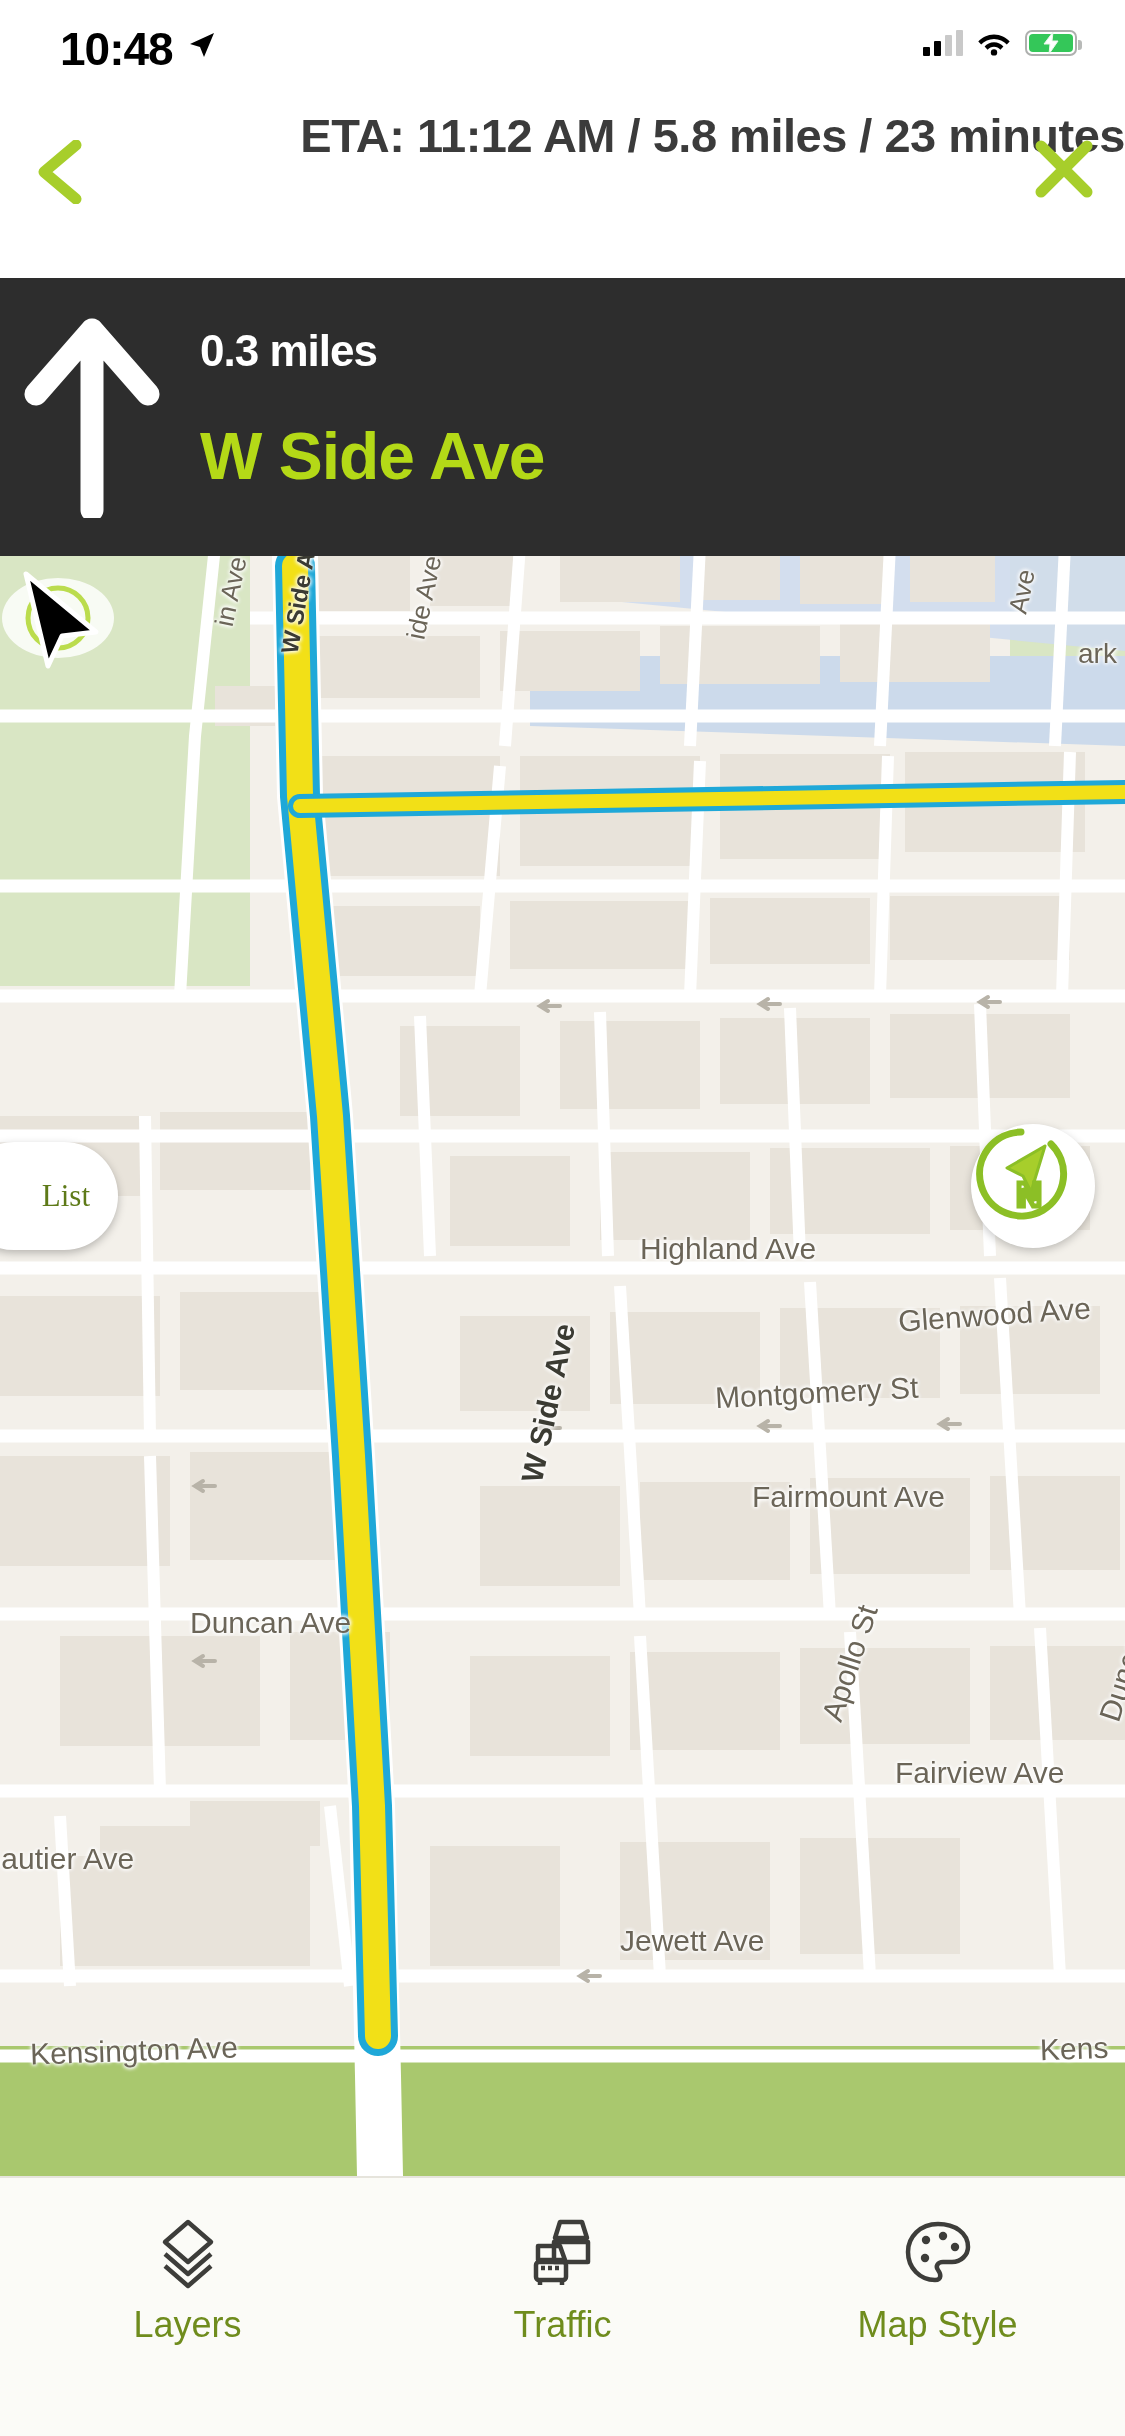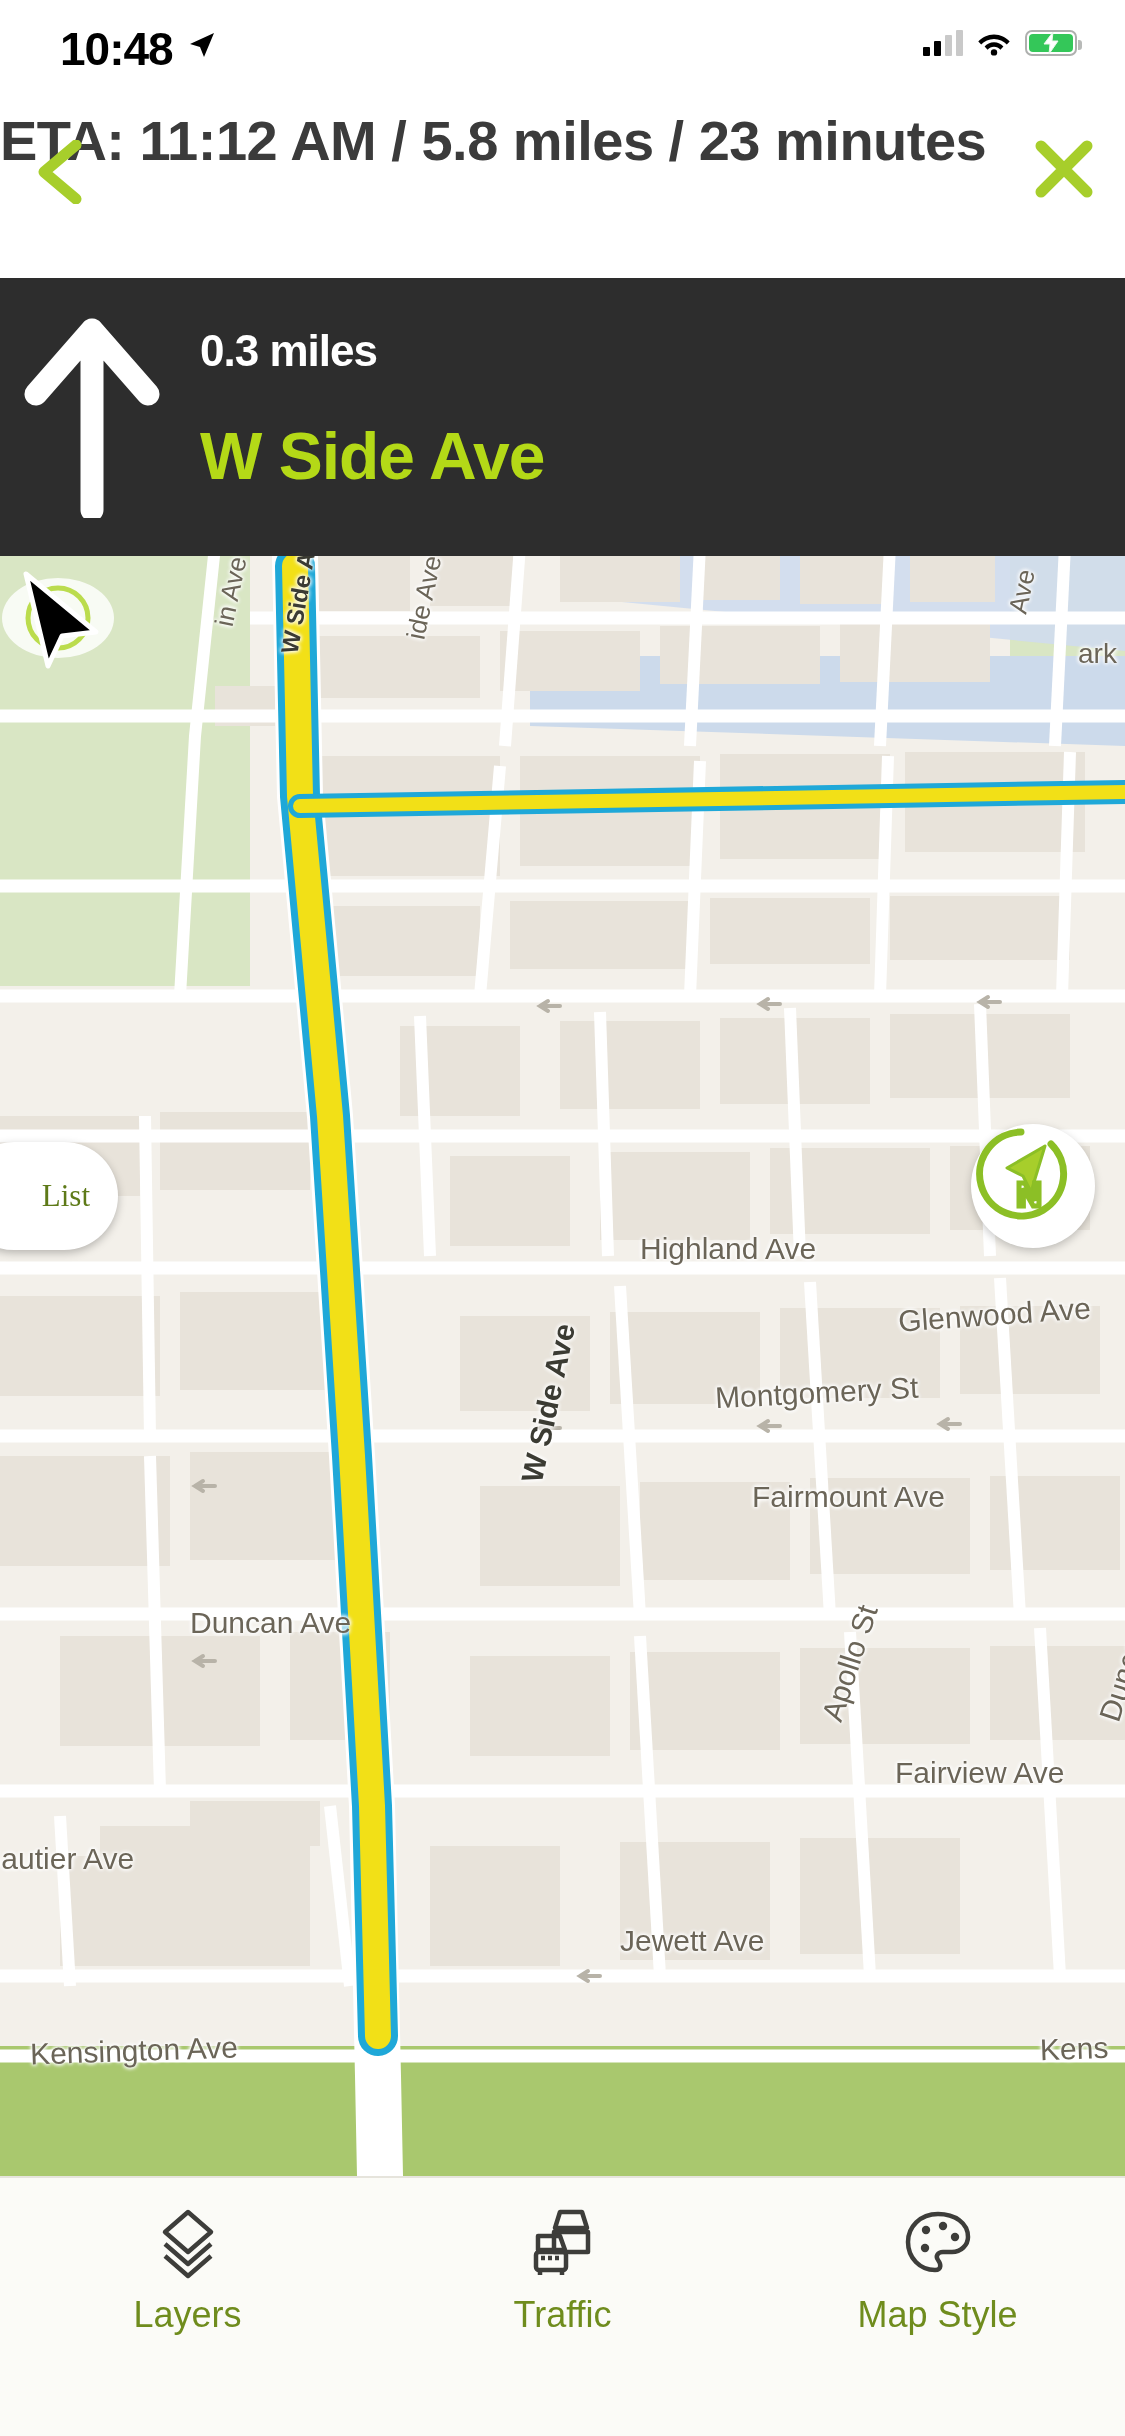--- a/index.html
+++ b/index.html
@@ -22,22 +22,22 @@
   .battery { position:relative; width:52px; height:26px; border:2.5px solid #aeb0ae;
     border-radius:7px; background:#fff; }
   .battery .fill { position:absolute; inset:2px; border-radius:4px; background:#34c759; }
   .battery .cap { position:absolute; right:-7px; top:8px; width:4px; height:10px;
     background:#b8bab8; border-radius:0 3px 3px 0; }
   .bolt { position:absolute; left:50%; top:50%; transform:translate(-50%,-50%);
     width:20px; height:22px; }
 
   
   .eta { position:absolute; left:0; top:88px; width:1125px; height:190px; background:#fff; }
-  .eta-text { position:absolute; left:0; right:0; top:20px; text-align:left;
-    font-size:56px; font-weight:700; color:#3b3b3b; letter-spacing:-0.5px; }
+  .eta-text { position:absolute; left:0; right:0; top:20px; text-align:right;
+    font-size:47px; font-weight:700; color:#3b3b3b; letter-spacing:-0.5px; }
   .chev-back { position:absolute; left:32px; top:52px; width:54px; height:64px; }
   .close-x  { position:absolute; right:30px; top:50px; width:62px; height:62px; }
   .tbar { position:absolute; left:132px; top:231px; width:868px; height:24px;
     display:flex; border-radius:1px; overflow:hidden; }
   .tbar span { display:block; height:100%; }
   .pos-tri { position:absolute; left:130px; top:254px; width:0; height:0;
     border-left:20px solid transparent; border-right:20px solid transparent;
     border-bottom:24px solid #3c3a33; transform:rotate(180deg); }
 
   
@@ -68,21 +68,21 @@
 
   .compass { position:absolute; right:30px; top:568px; width:124px; height:124px;
     background:#fff; border-radius:50%; box-shadow:0 3px 9px rgba(0,0,0,.22);
     display:flex; align-items:center; justify-content:center; }
   .cursor { position:absolute; left:500px; top:1960px; width:120px; height:120px; }
 
   
   .bottom { position:absolute; left:0; top:2176px; width:1125px; height:260px;
     background:#fbfbf7; border-top:2px solid #e6e4dc; display:flex; }
   .bitem { flex:1; display:flex; flex-direction:column; align-items:center;
-    padding-top:28px; gap:14px; }
+    padding-top:28px; gap:14px;margin-top:10px; }
   .bitem .lbl { font-size:36px; color:#6f8c1d; }
   .bitem .ic { height:74px; display:flex; align-items:center; }
 </style>
 </head>
 <body>
 
 <div id="app">
 
   <div class="statusbar">
     <div class="sb-time">10:48</div>

